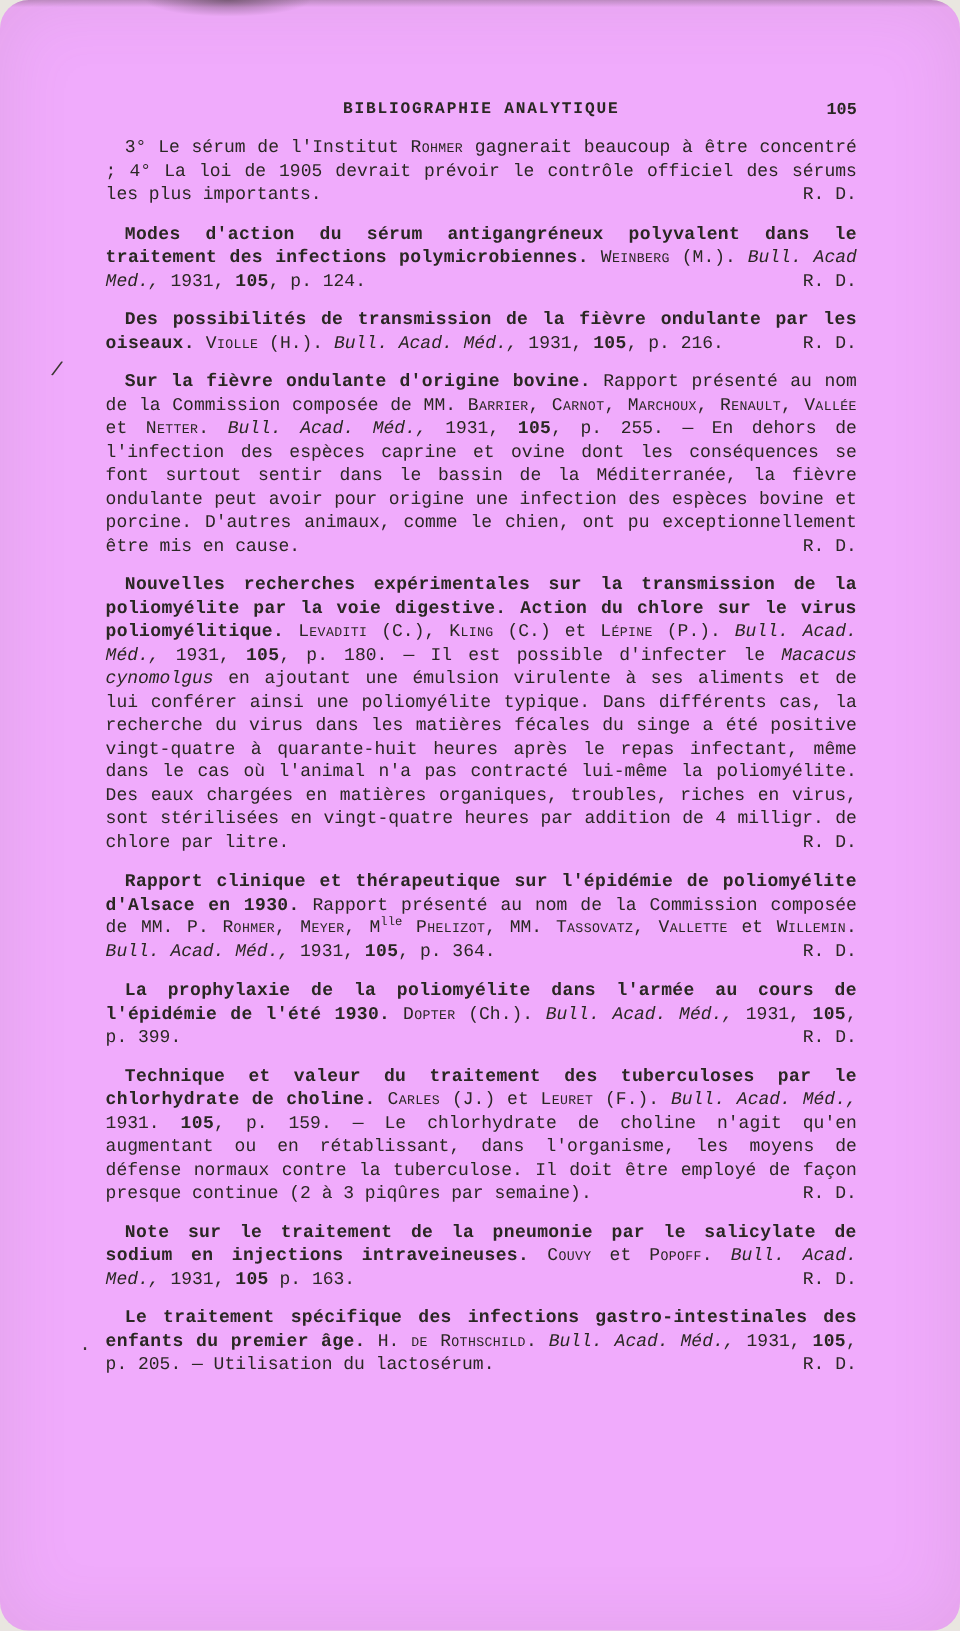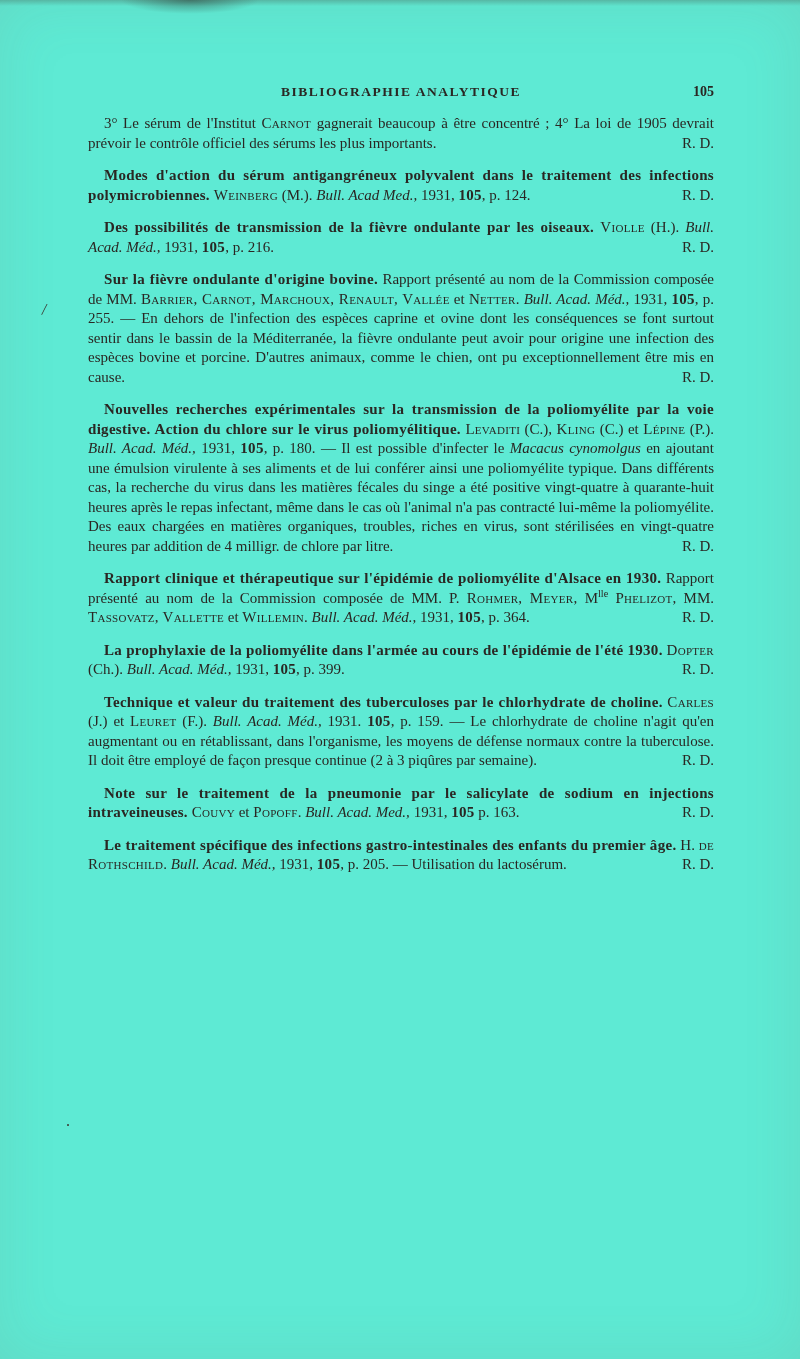--- a/index.html
+++ b/index.html
@@ -5,25 +5,26 @@
   html, body {
     margin: 0;
     padding: 0;
     background: #e9e6e0;
   }
   .page {
     position: relative;
     width: 800px;
     height: 1359px;
     margin: 0 auto;
-    background: #5eead4;
+    background: #f0abfc;
     box-shadow: inset 0 0 60px rgba(120,110,90,0.12);
-    font-family: Liberation Serif, serif;
+    font-family: Liberation Mono, monospace;
     color: #2a2723;
     overflow: hidden;
+    border-radius: 24px;
   }
   .edge-smudge {
     position: absolute;
     top: 0; left: 0;
     width: 100%; height: 6px;
     background: linear-gradient(to bottom, rgba(60,55,45,0.25), rgba(60,55,45,0));
   }
   .corner-smudge {
     position: absolute;
     top: 0; left: 120px;
@@ -107,21 +108,21 @@
 
   <div class="running-head">
     <div class="title">BIBLIOGRAPHIE ANALYTIQUE</div>
     <div class="pagenum">105</div>
   </div>
 
   <div class="margin-mark">/</div>
   <div class="dot-mark">.</div>
 
   <div class="content">
-      <p class="entry"><span class="seg-normal">3° Le sérum de l'Institut </span><span class="seg-smallcaps">Carnot</span><span class="seg-normal"> gagnerait beaucoup à être concentré ; 4° La loi de 1905 devrait prévoir le contrôle officiel des sérums les plus importants.</span><span class="sig">R. D.</span></p>
+      <p class="entry"><span class="seg-normal">3° Le sérum de l'Institut </span><span class="seg-smallcaps">Rohmer</span><span class="seg-normal"> gagnerait beaucoup à être concentré ; 4° La loi de 1905 devrait prévoir le contrôle officiel des sérums les plus importants.</span><span class="sig">R. D.</span></p>
       <p class="entry"><span class="seg-bold">Modes d'action du sérum antigangréneux polyvalent dans le traitement des infections polymicrobiennes.</span><span class="seg-normal"> </span><span class="seg-smallcaps">Weinberg</span><span class="seg-normal"> (M.). </span><span class="seg-italic">Bull. Acad Med.,</span><span class="seg-normal"> 1931, </span><span class="seg-bold">105</span><span class="seg-normal">, p. 124.</span><span class="sig">R. D.</span></p>
       <p class="entry"><span class="seg-bold">Des possibilités de transmission de la fièvre ondulante par les oiseaux.</span><span class="seg-normal"> </span><span class="seg-smallcaps">Violle</span><span class="seg-normal"> (H.). </span><span class="seg-italic">Bull. Acad. Méd.,</span><span class="seg-normal"> 1931, </span><span class="seg-bold">105</span><span class="seg-normal">, p. 216.</span><span class="sig">R. D.</span></p>
       <p class="entry"><span class="seg-bold">Sur la fièvre ondulante d'origine bovine.</span><span class="seg-normal"> Rapport présenté au nom de la Commission composée de MM. </span><span class="seg-smallcaps">Barrier, Carnot, Marchoux, Renault, Vallée</span><span class="seg-normal"> et </span><span class="seg-smallcaps">Netter</span><span class="seg-normal">. </span><span class="seg-italic">Bull. Acad. Méd.,</span><span class="seg-normal"> 1931, </span><span class="seg-bold">105</span><span class="seg-normal">, p. 255. — En dehors de l'infection des espèces caprine et ovine dont les conséquences se font surtout sentir dans le bassin de la Méditerranée, la fièvre ondulante peut avoir pour origine une infection des espèces bovine et porcine. D'autres animaux, comme le chien, ont pu exceptionnellement être mis en cause.</span><span class="sig">R. D.</span></p>
       <p class="entry"><span class="seg-bold">Nouvelles recherches expérimentales sur la transmission de la poliomyélite par la voie digestive. Action du chlore sur le virus poliomyélitique.</span><span class="seg-normal"> </span><span class="seg-smallcaps">Levaditi</span><span class="seg-normal"> (C.), </span><span class="seg-smallcaps">Kling</span><span class="seg-normal"> (C.) et </span><span class="seg-smallcaps">Lépine</span><span class="seg-normal"> (P.). </span><span class="seg-italic">Bull. Acad. Méd.,</span><span class="seg-normal"> 1931, </span><span class="seg-bold">105</span><span class="seg-normal">, p. 180. — Il est possible d'infecter le </span><span class="seg-italic">Macacus cynomolgus</span><span class="seg-normal"> en ajoutant une émulsion virulente à ses aliments et de lui conférer ainsi une poliomyélite typique. Dans différents cas, la recherche du virus dans les matières fécales du singe a été positive vingt-quatre à quarante-huit heures après le repas infectant, même dans le cas où l'animal n'a pas contracté lui-même la poliomyélite. Des eaux chargées en matières organiques, troubles, riches en virus, sont stérilisées en vingt-quatre heures par addition de 4 milligr. de chlore par litre.</span><span class="sig">R. D.</span></p>
       <p class="entry"><span class="seg-bold">Rapport clinique et thérapeutique sur l'épidémie de poliomyélite d'Alsace en 1930.</span><span class="seg-normal"> Rapport présenté au nom de la Commission composée de MM. P. </span><span class="seg-smallcaps">Rohmer, Meyer,</span><span class="seg-normal"> M</span><span class="seg-sup">lle</span><span class="seg-normal"> </span><span class="seg-smallcaps">Phelizot</span><span class="seg-normal">, MM. </span><span class="seg-smallcaps">Tassovatz, Vallette</span><span class="seg-normal"> et </span><span class="seg-smallcaps">Willemin</span><span class="seg-normal">. </span><span class="seg-italic">Bull. Acad. Méd.,</span><span class="seg-normal"> 1931, </span><span class="seg-bold">105</span><span class="seg-normal">, p. 364.</span><span class="sig">R. D.</span></p>
       <p class="entry"><span class="seg-bold">La prophylaxie de la poliomyélite dans l'armée au cours de l'épidémie de l'été 1930.</span><span class="seg-normal"> </span><span class="seg-smallcaps">Dopter</span><span class="seg-normal"> (Ch.). </span><span class="seg-italic">Bull. Acad. Méd.,</span><span class="seg-normal"> 1931, </span><span class="seg-bold">105</span><span class="seg-normal">, p. 399.</span><span class="sig">R. D.</span></p>
       <p class="entry"><span class="seg-bold">Technique et valeur du traitement des tuberculoses par le chlorhydrate de choline.</span><span class="seg-normal"> </span><span class="seg-smallcaps">Carles</span><span class="seg-normal"> (J.) et </span><span class="seg-smallcaps">Leuret</span><span class="seg-normal"> (F.). </span><span class="seg-italic">Bull. Acad. Méd.,</span><span class="seg-normal"> 1931. </span><span class="seg-bold">105</span><span class="seg-normal">, p. 159. — Le chlorhydrate de choline n'agit qu'en augmentant ou en rétablissant, dans l'organisme, les moyens de défense normaux contre la tuberculose. Il doit être employé de façon presque continue (2 à 3 piqûres par semaine).</span><span class="sig">R. D.</span></p>
       <p class="entry"><span class="seg-bold">Note sur le traitement de la pneumonie par le salicylate de sodium en injections intraveineuses.</span><span class="seg-normal"> </span><span class="seg-smallcaps">Couvy</span><span class="seg-normal"> et </span><span class="seg-smallcaps">Popoff</span><span class="seg-normal">. </span><span class="seg-italic">Bull. Acad. Med.,</span><span class="seg-normal"> 1931, </span><span class="seg-bold">105</span><span class="seg-normal"> p. 163.</span><span class="sig">R. D.</span></p>
       <p class="entry"><span class="seg-bold">Le traitement spécifique des infections gastro-intestinales des enfants du premier âge.</span><span class="seg-normal"> H. </span><span class="seg-smallcaps">de Rothschild</span><span class="seg-normal">. </span><span class="seg-italic">Bull. Acad. Méd.,</span><span class="seg-normal"> 1931, </span><span class="seg-bold">105</span><span class="seg-normal">, p. 205. — Utilisation du lactosérum.</span><span class="sig">R. D.</span></p>
     </div>

